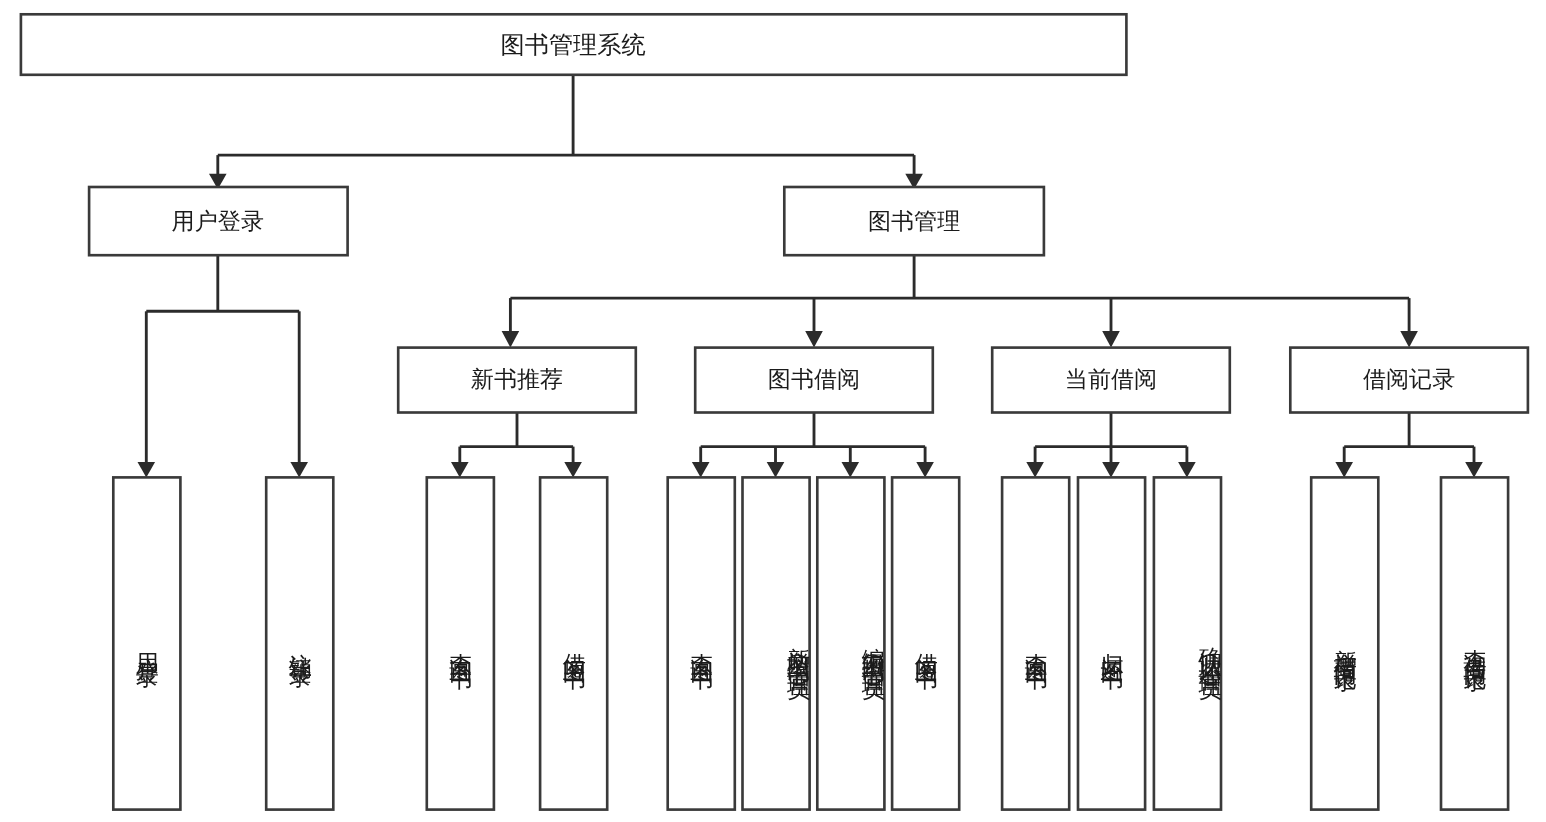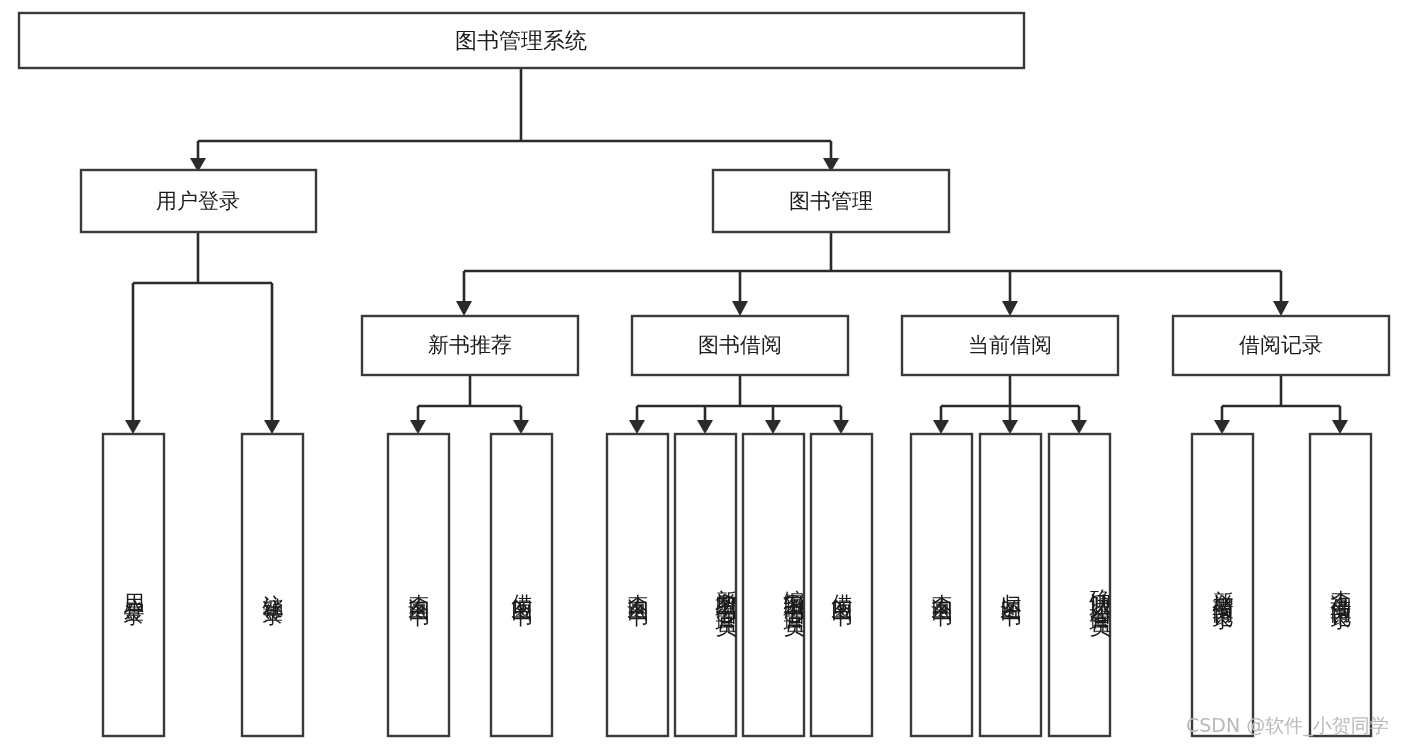--- a/index.html
+++ b/index.html
@@ -213,14 +213,13 @@
   <div class="vlabel" style="left:743px; top:434px; width:61px; height:302px; align-items:flex-start; padding-top:10px; box-sizing:border-box;">编辑图书（管理员）</div>
   <div class="vlabel" style="left:811px; top:434px; width:61px; height:302px;">借阅图书</div>
 
   <div class="vlabel" style="left:911px; top:434px; width:61px; height:302px;">查询图书</div>
   <div class="vlabel" style="left:980px; top:434px; width:61px; height:302px;">归还图书</div>
   <div class="vlabel" style="left:1049px; top:434px; width:61px; height:302px; align-items:flex-start; padding-top:10px; box-sizing:border-box;">确认归还（管理员）</div>
 
   <div class="vlabel" style="left:1192px; top:434px; width:61px; height:302px;">新增借阅记录</div>
   <div class="vlabel" style="left:1310px; top:434px; width:61px; height:302px;">查询借阅记录</div>
 
-  <div class="watermark">CSDN @软件_小贺同学</div>
 </div>
 
 </body></html>

